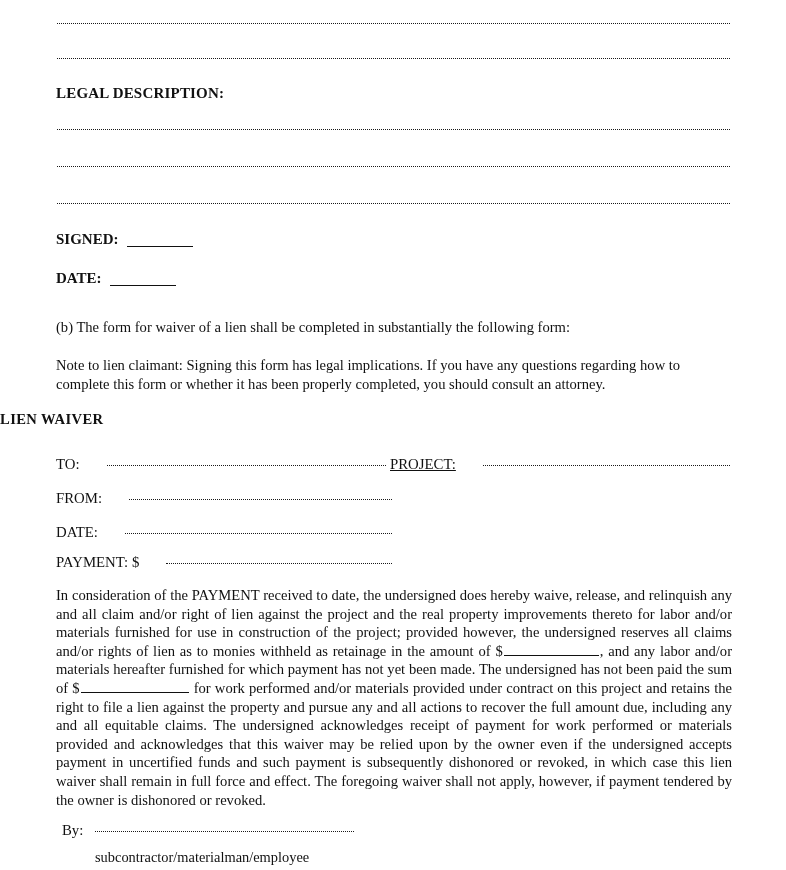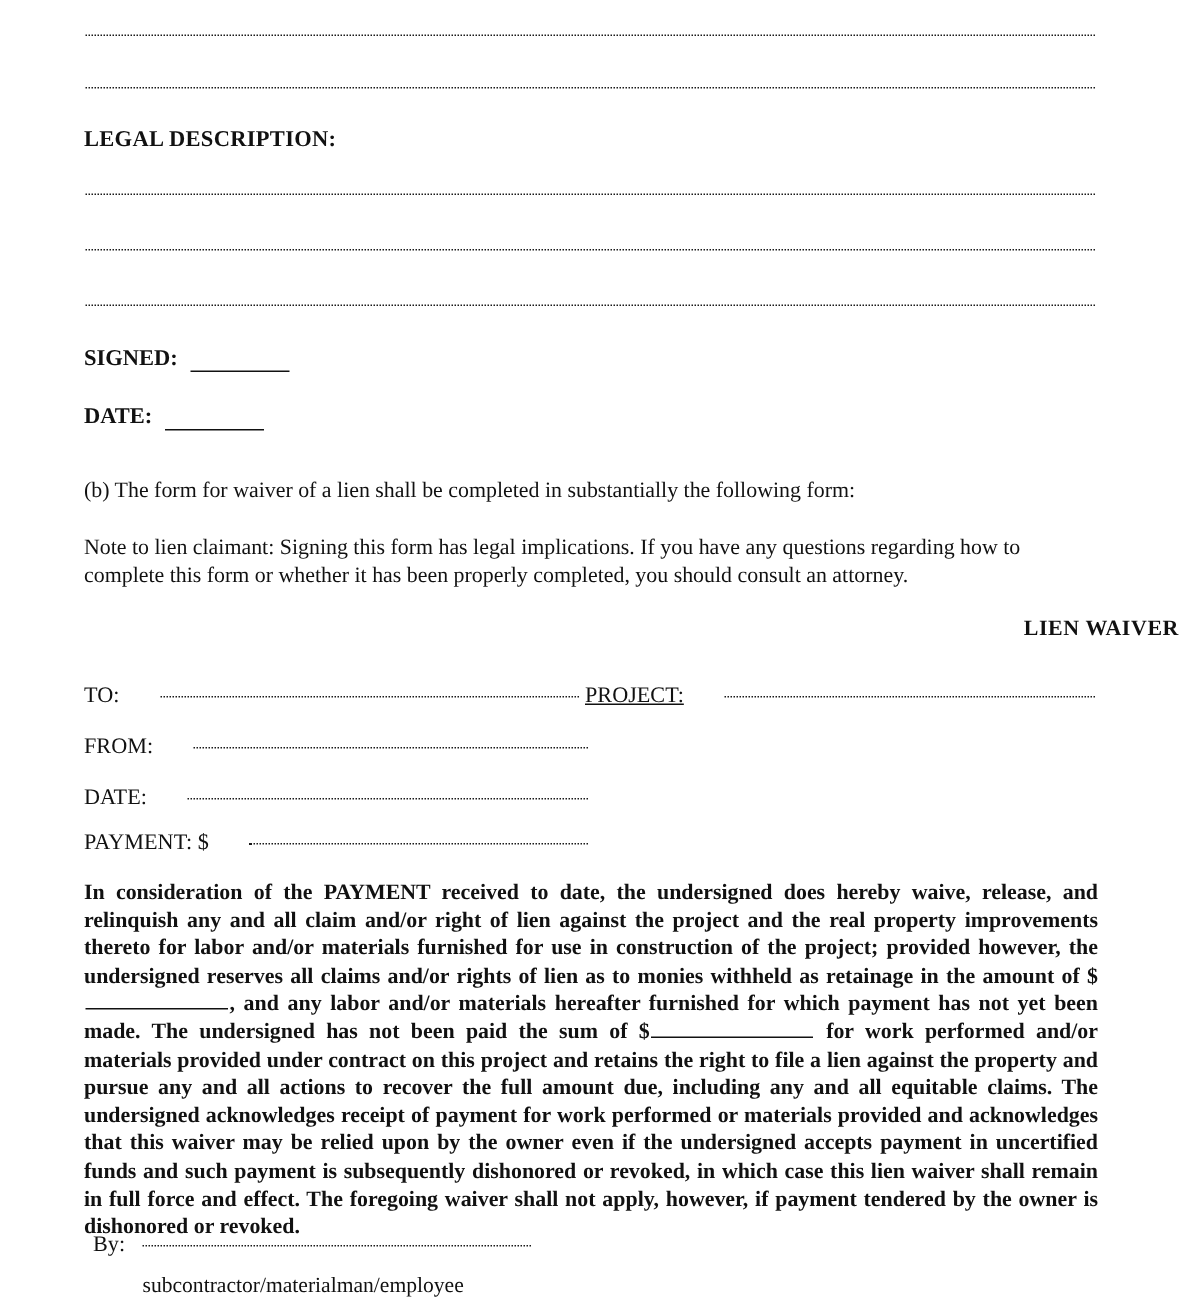--- a/index.html
+++ b/index.html
@@ -50,48 +50,47 @@
     letter-spacing: 0.2px;
     white-space: nowrap;
   }
   .signed-row, .date-row {
     position: absolute;
     left: 56px;
     font-size: 15px;
     font-weight: bold;
     white-space: nowrap;
     display: flex;
-    align-items: flex-end;
+    align-items: center;
   }
   .blank-ul {
     display: inline-block;
     border-bottom: 1.6px solid #111;
     height: 13px;
     margin-left: 8px;
   }
 
   
   .para {
     position: absolute;
     left: 56px;
     width: 676px;
     font-size: 14.6px;
     line-height: 18.6px;
     text-align: left;
   }
   .para-just {
     text-align: justify;
     text-justify: inter-word;
-    font-weight: bold;
   }
   .center-head {
     position: absolute;
     left: 0;
     width: 786px;
-    text-align: right;
+    text-align: left;
     font-size: 14.6px;
     font-weight: bold;
     letter-spacing: 0.4px;
   }
 
   
   .field-row {
     position: absolute;
     display: flex;
     align-items: baseline;

